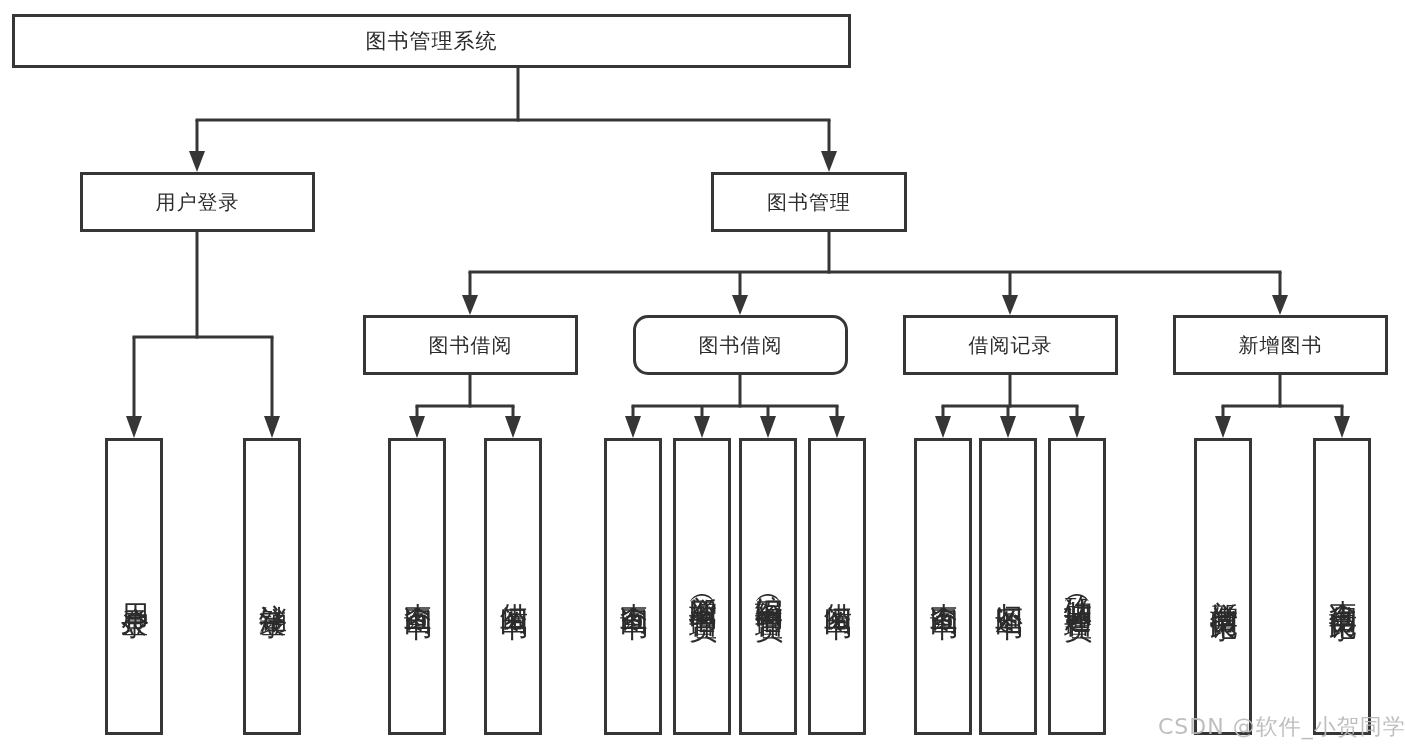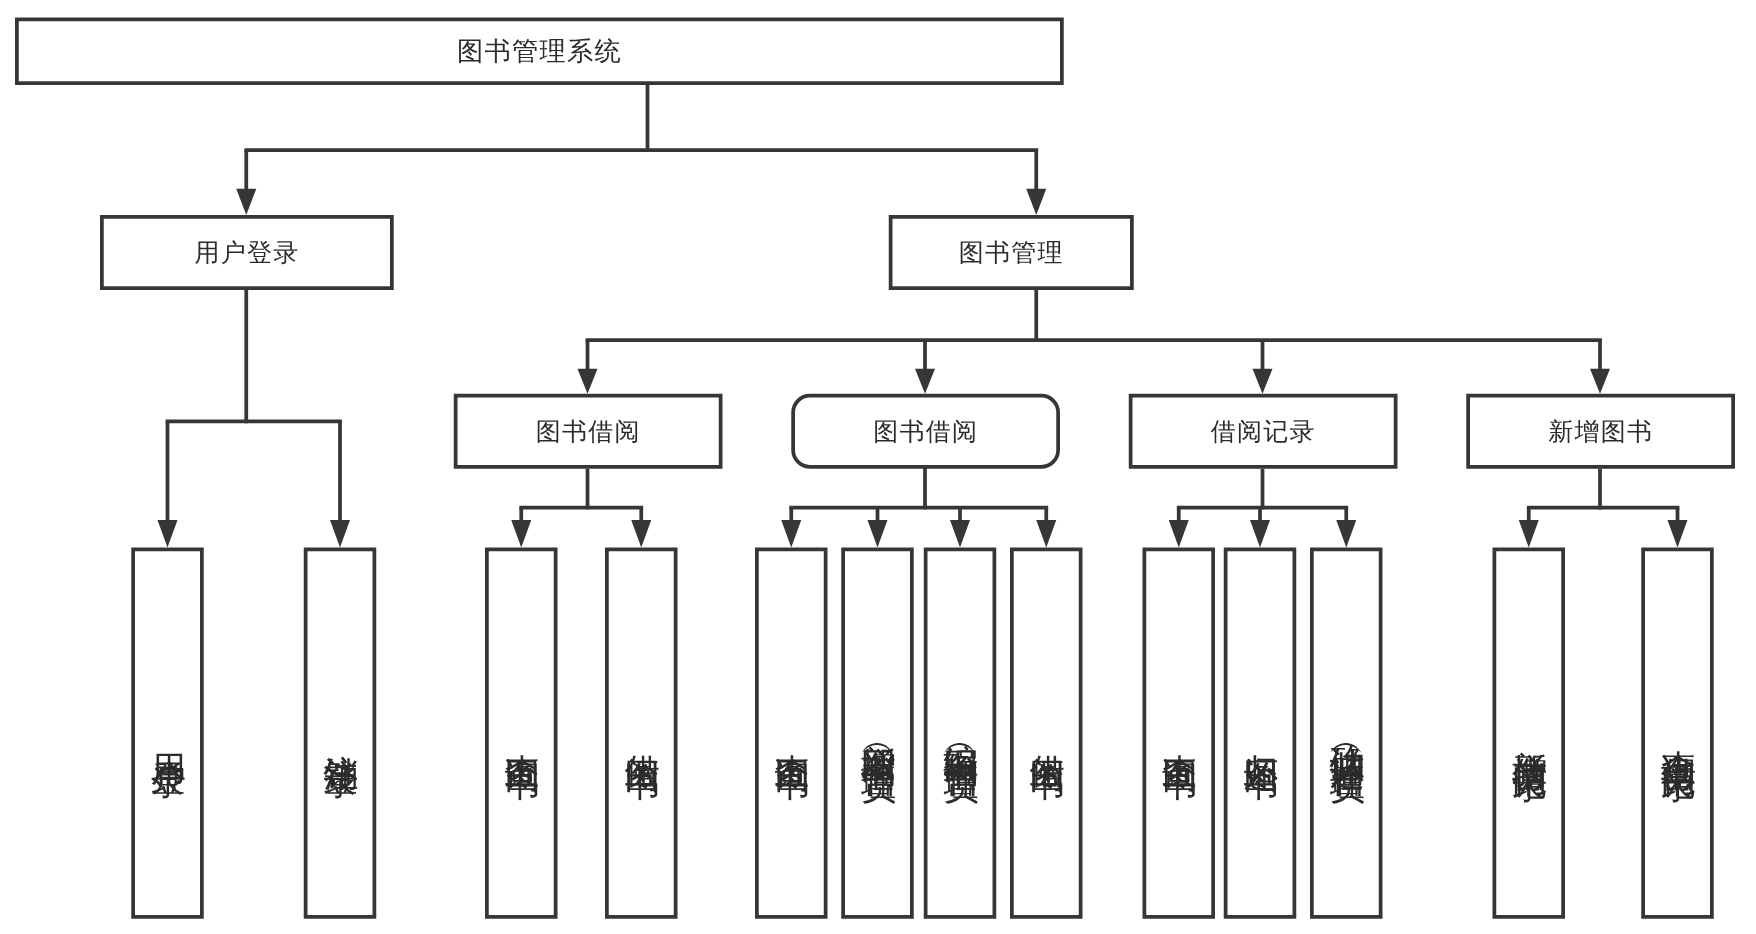--- a/index.html
+++ b/index.html
@@ -170,13 +170,14 @@
     <span class="vtxt">确认归还（管理员）</span>
   </div>
 
   <div class="box leaf" style="left:1194px;">
     <span class="vtxt">新增借阅记录</span>
   </div>
   <div class="box leaf" style="left:1313px;">
     <span class="vtxt">查询借阅记录</span>
   </div>
 
+  <div class="watermark">CSDN @软件_小贺同学</div>
 </div>
 
 </body></html>

